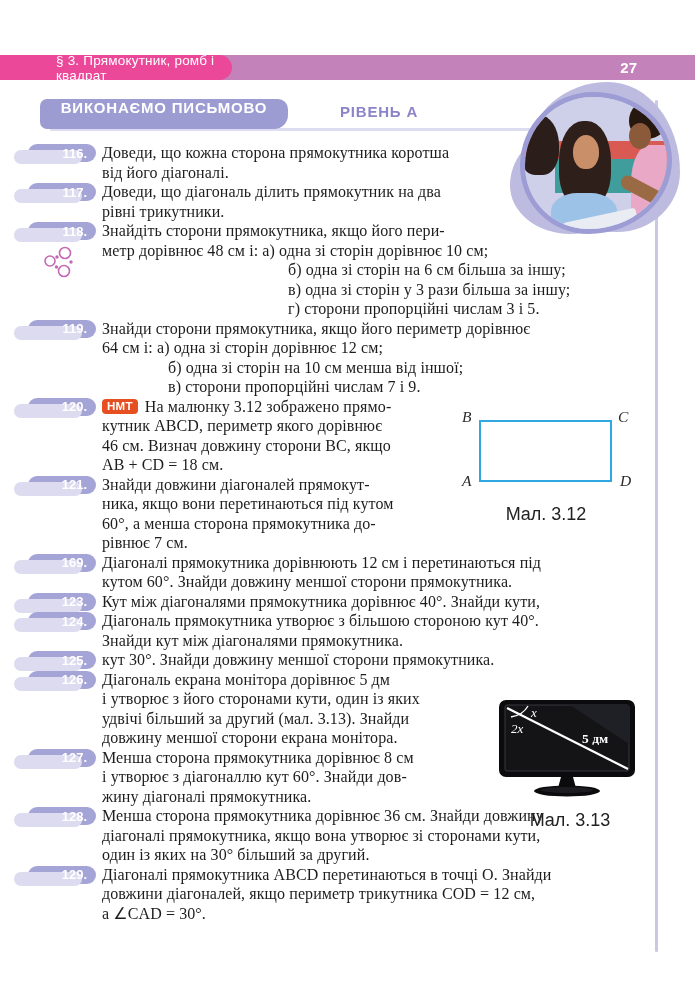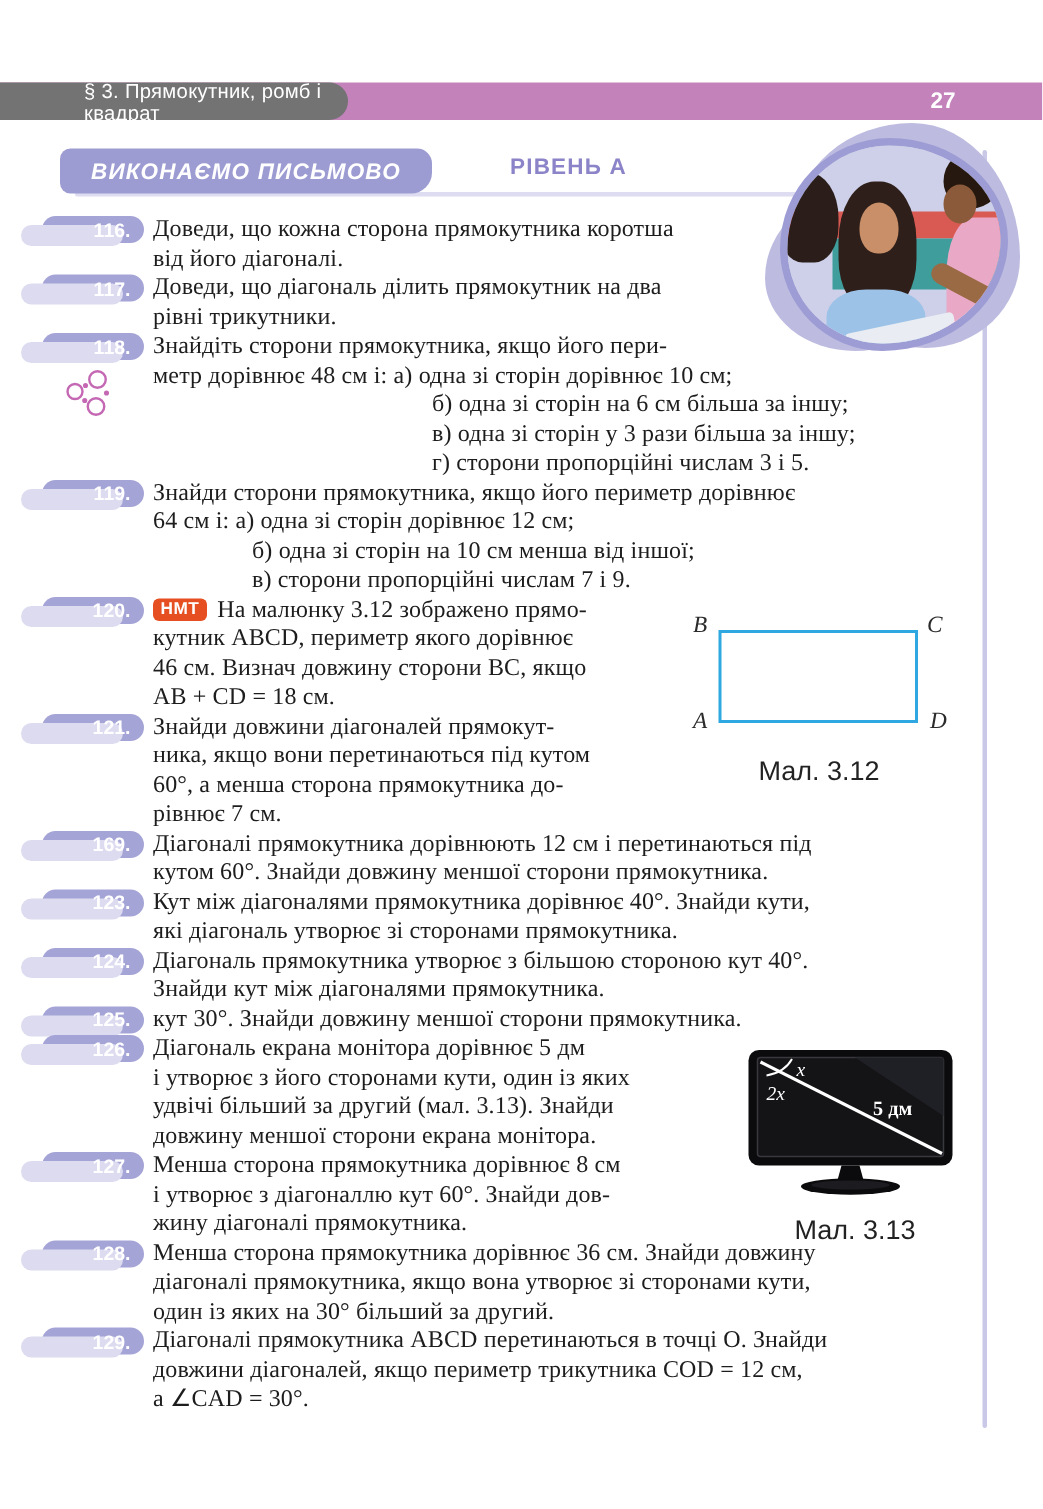--- a/index.html
+++ b/index.html
@@ -1,31 +1,31 @@
 <!DOCTYPE html>
 <html><head>
 <meta charset="utf-8">
 <style>
   * { margin:0; padding:0; box-sizing:border-box; }
   html,body { width:695px; height:1006px; background:#ffffff; font-family:"Liberation Serif", serif; }
   .page { position:relative; width:695px; height:1006px; overflow:hidden; background:#fff; }
 
   
   .header-bar { position:absolute; top:55px; left:0; width:695px; height:25px; background:#c383ba; }
-  .section-tab { position:absolute; left:0; top:0; height:25px; width:232px; background:#737373;
+  .section-tab { position:absolute; left:0; top:0; height:25px; width:232px; background:#ec4899;
                  border-radius:0 13px 13px 0; display:flex; align-items:center; padding-left:56px; }
   .section-tab span { color:#fff; font-family:"Liberation Sans", sans-serif; font-size:13.5px; letter-spacing:.2px; }
   .page-number { position:absolute; right:58px; top:0; height:25px; display:flex; align-items:center;
                  color:#fff; font-family:"Liberation Sans", sans-serif; font-weight:bold; font-size:15px;text-align:right; }
 
   
   .banner { position:absolute; top:99px; left:40px; width:616px; height:30px; }
   .banner-underline { position:absolute; left:10px; right:0; bottom:-2px; height:3px; background:#dddcf0; border-radius:2px; }
   .banner-pill { position:absolute; left:0; top:0; width:248px; height:30px; background:#9c9bd2;
-                 border-radius:7px 10px 14px 7px; display:flex; align-items:center; justify-content:center;font-style:italic; }
+                 border-radius:7px 10px 14px 7px; display:flex; justify-content:center; }
   .banner-pill span { color:#fff; font-family:"Liberation Sans", sans-serif; font-weight:bold; font-size:15px; letter-spacing:.8px; }
   .level-label { position:absolute; left:300px; top:4px; color:#8c84c8; font-family:"Liberation Sans", sans-serif;
                  font-weight:bold; font-size:15px; letter-spacing:.8px; }
 
   
   .margin-rule { position:absolute; left:655px; top:100px; width:3px; height:852px; background:#c9c8e6; border-radius:2px; }
 
   
   .photo-blob { position:absolute; left:512px; top:86px; width:170px; height:152px; }
   .blob-back { position:absolute; left:18px; top:-4px; width:150px; height:150px; background:#bdbce0;
@@ -217,21 +217,20 @@
         </div>
     </div>
 
     <div class="ex-row">
       <div class="badge-col">
         <span class="num-pill">123.</span>
 
       </div>
       <div class="ex-content">
           <div class="line">Кут між діагоналями прямокутника дорівнює 40°. Знайди кути,</div>
-          <div class="line">які діагональ утворює зі сторонами прямокутника.</div>
         </div>
     </div>
 
     <div class="ex-row">
       <div class="badge-col">
         <span class="num-pill">124.</span>
 
       </div>
       <div class="ex-content">
           <div class="line">Діагональ прямокутника утворює з більшою стороною кут 40°.</div>

